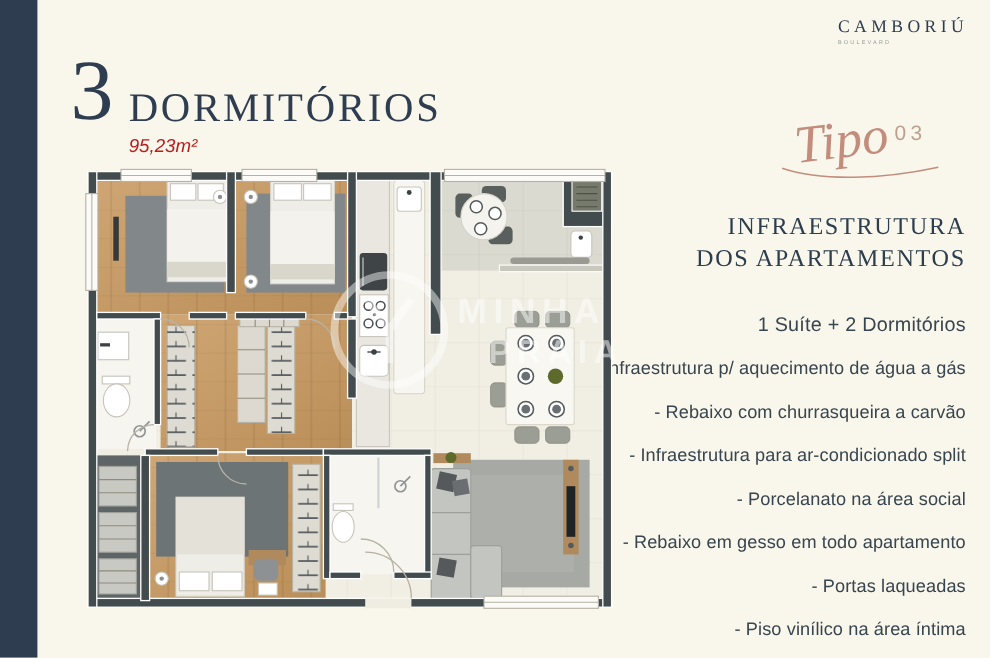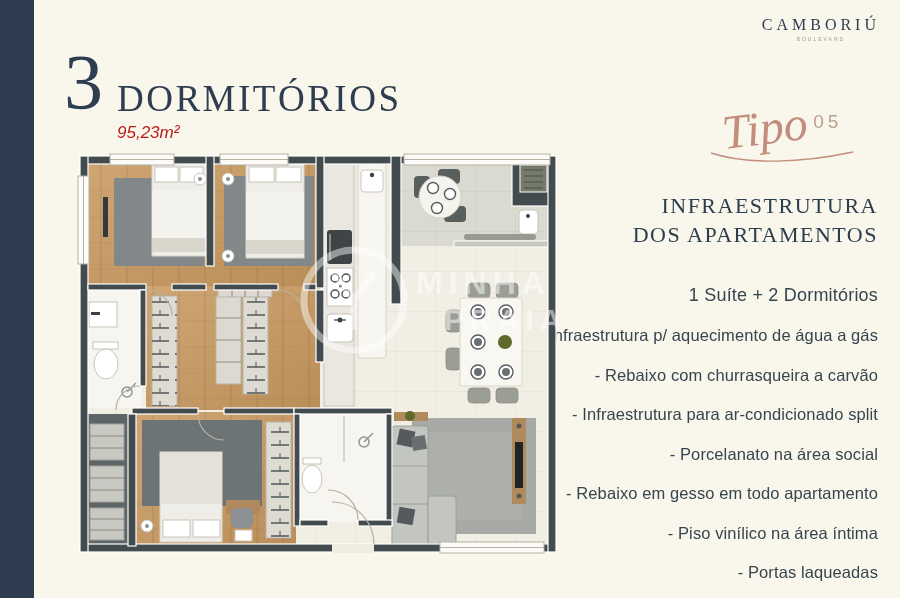--- a/index.html
+++ b/index.html
@@ -8,21 +8,21 @@
     --rug:#82888a; --rug-dark:#6d7476; --living-rug:#a6a9a4; --sofa:#c3c5c1;
     --terrace:#5e6567; --counter:#e9e7e0; --dark-appliance:#3f4547; --chair:#9a9e95;
     --plant:#5d6a2c; --wood-panel:#b08a5c;
   }
   *{box-sizing:border-box;margin:0;padding:0}
   html,body{width:900px;height:598px}
   body{position:relative;background:var(--cream);font-family:"Liberation Sans",sans-serif;overflow:hidden}
 
   .accent-bar{position:absolute;left:0;top:0;width:34px;height:598px;background:var(--navy)}
 
-  .brand{position:absolute;right:20px;top:16px;text-align:center;color:var(--navy)}
+  .brand{position:absolute;right:20px;top:16px;text-align:left;color:var(--navy)}
   .brand-name{font-family:"Liberation Serif",serif;font-size:16px;letter-spacing:4px}
   .brand-tagline{font-size:5px;letter-spacing:2px;opacity:.5;margin-top:2px}
 
   .title-block{position:absolute;left:64px;top:48px;display:flex;gap:14px;color:var(--navy)}
   .title-number{font-family:"Liberation Serif",serif;font-size:78px;line-height:.88}
   .title-label{font-family:"Liberation Serif",serif;font-size:37px;letter-spacing:2.5px;margin-top:29px}
   .title-area{font-style:italic;font-size:17px;color:#b91c1c;margin-top:3px}
 
   .tipo{position:absolute;right:28px;top:100px;width:180px;text-align:center;color:var(--rose)}
   .tipo-script{font-family:"Liberation Serif",serif;font-style:italic;font-size:48px;display:inline-block;transform:rotate(-7deg)}
@@ -70,40 +70,40 @@
 
 <section class="title-block">
   <span class="title-number">3</span>
   <span>
     <div class="title-label">DORMITÓRIOS</div>
     <div class="title-area">95,23m²</div>
   </span>
 </section>
 
 <div class="tipo">
-  <span class="tipo-script">Tipo</span><span class="tipo-number">05</span>
+  <span class="tipo-script">Tipo</span><span class="tipo-number">03</span>
   <svg class="tipo-swash" width="150" height="16" viewBox="0 0 150 16">
     <path d="M4,4 C40,16 95,14 146,3" fill="none" stroke="#c28d7c" stroke-width="1.4"></path>
   </svg>
 </div>
 
 <aside class="info">
   <h2 class="info-heading">
     <span>INFRAESTRUTURA</span><br>
     <span>DOS APARTAMENTOS</span>
   </h2>
   <p class="info-subtitle">1 Suíte + 2 Dormitórios</p>
   <ul class="info-list">
     <li>- Infraestrutura p/ aquecimento de água a gás</li>
     <li>- Rebaixo com churrasqueira a carvão</li>
     <li>- Infraestrutura para ar-condicionado split</li>
     <li>- Porcelanato na área social</li>
     <li>- Rebaixo em gesso em todo apartamento</li>
+    <li>- Portas laqueadas</li>
     <li>- Piso vinílico na área íntima</li>
-    <li>- Portas laqueadas</li>
     <li>- 2 vagas de garagem</li>
   </ul>
 </aside>
 
 <figure class="floorplan">
 <svg width="484" height="404" viewBox="0 0 484 404">
   <defs>
     <linearGradient id="woodg" x1="0" y1="0" x2="1" y2="1">
       <stop offset="0" stop-color="#cfa674"></stop>
           <stop offset="1" stop-color="#ba8e58"></stop>

